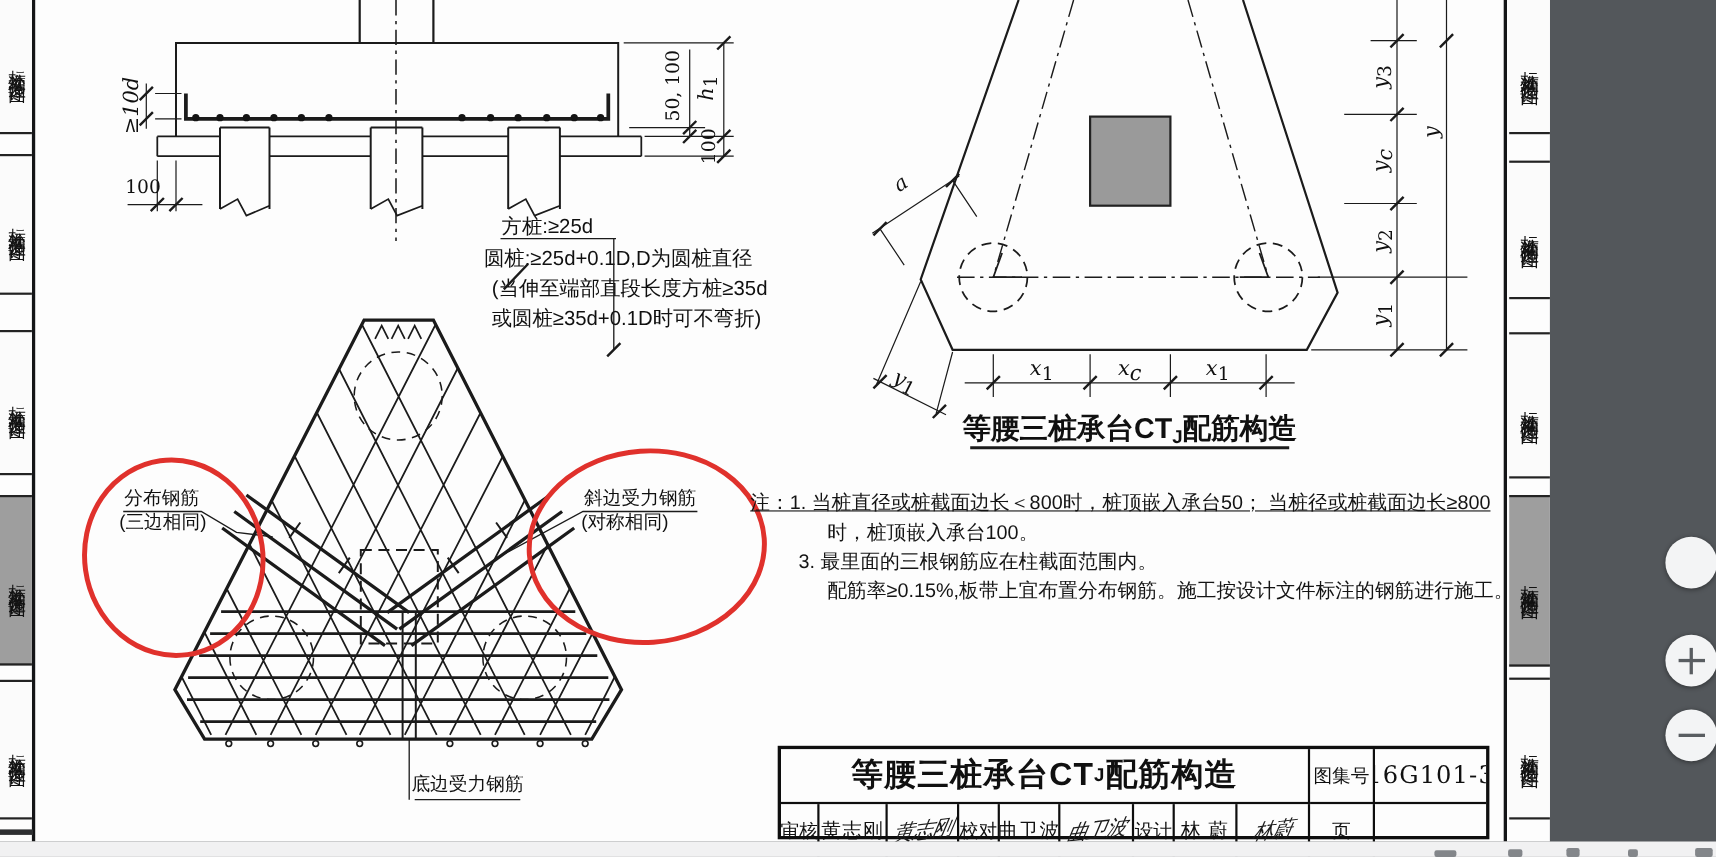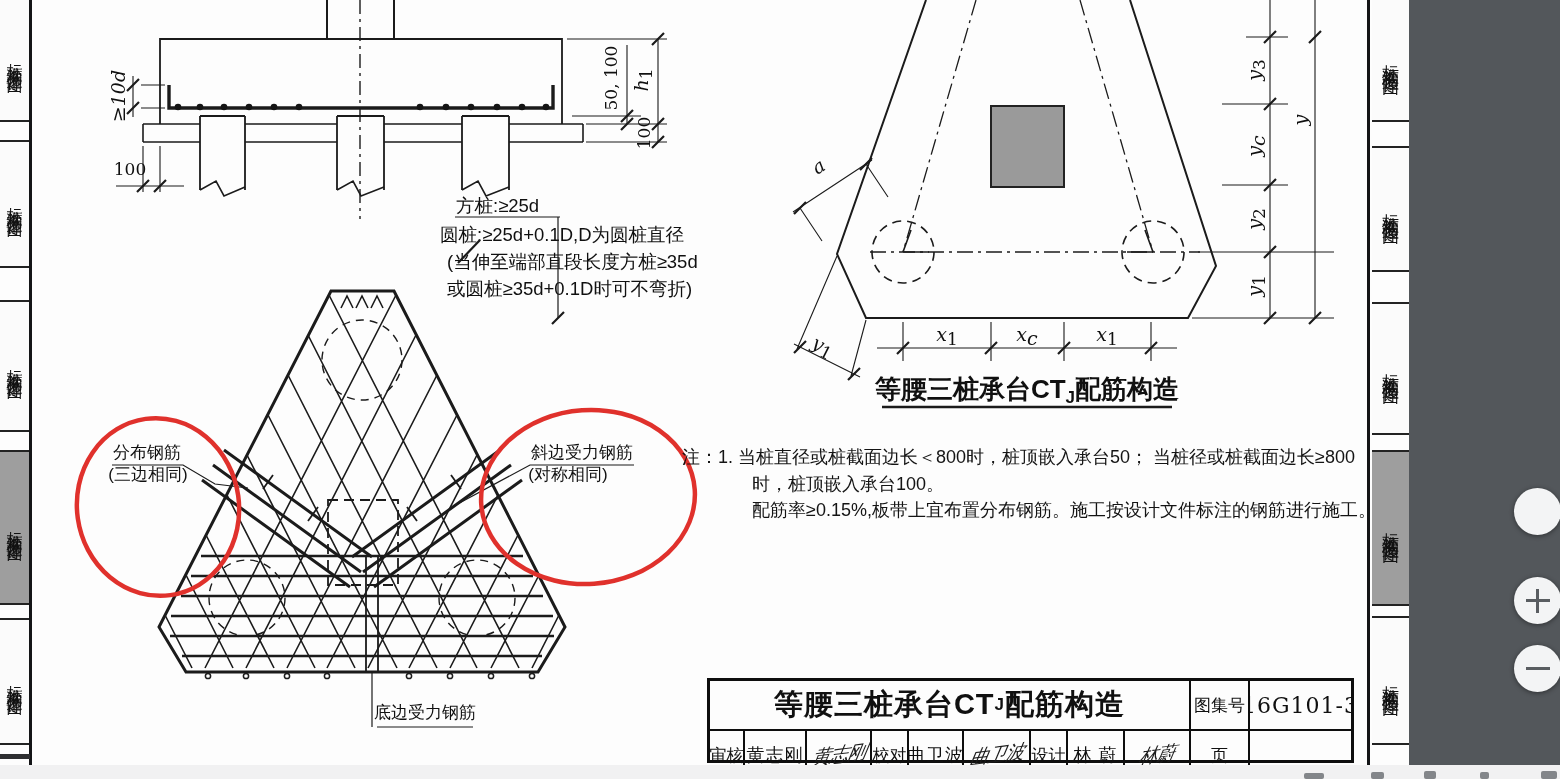--- a/index.html
+++ b/index.html
@@ -18,21 +18,21 @@
        border-top:2px solid #232323;border-bottom:2px solid #232323;
        background:#fbfbfb;}
   .tab span{writing-mode:vertical-rl;text-orientation:upright;
             font-size:16px;letter-spacing:3px;color:#111;line-height:1;}
   .ts-r .tab span{font-size:17px;}
   .tab.first{border-top:none;}
   .tab.active{background:#9e9e9e;}
   
   .notes{position:absolute;left:682px;top:444px;width:690px;color:#141414;}
   .note-line{height:26.5px;line-height:26.5px;font-size:18px;white-space:nowrap;}
-  .ind0{padding-left:0;} .ind1{padding-left:44px;} .ind2{padding-left:70px;}
+  .ind0{padding-left:0;text-decoration:underline;} .ind1{padding-left:44px;} .ind2{padding-left:70px;}
   
   .tblock{position:absolute;left:707px;top:678px;width:647px;height:85px;
           box-sizing:border-box;border:3px solid #0e0e0e;background:#fdfdfd;
           display:grid;grid-template-columns:35px 62px 65px 37px 55px 67px 37px 57px 66px 59px 1fr;
           grid-template-rows:50px 1fr;}
   .tb{border-right:2px solid #0e0e0e;border-bottom:2px solid #0e0e0e;
       display:flex;align-items:center;justify-content:center;color:#101010;
       overflow:hidden;white-space:nowrap;}
   .tb.lastcol{border-right:none;} .tb.lastrow{border-bottom:none;}
   .tb-title{grid-column:1/10;font-size:29px;font-weight:bold;letter-spacing:1px;}
@@ -240,20 +240,21 @@
         </g>
 
         <ellipse cx="158" cy="507" rx="81" ry="89" transform="rotate(-8 158 507)" fill="none" stroke="#e0312c" stroke-width="4.5"></ellipse>
         <ellipse cx="588" cy="497" rx="107" ry="87" transform="rotate(-4 588 497)" fill="none" stroke="#e0312c" stroke-width="4.5"></ellipse>
       </g>
     </svg>
 
     <div class="notes">
       <div class="note-line ind0">注：1. 当桩直径或桩截面边长＜800时，桩顶嵌入承台50； 当桩径或桩截面边长≥800</div>
       <div class="note-line ind2">时，桩顶嵌入承台100。</div>
+      <div class="note-line ind1">3. 最里面的三根钢筋应在柱截面范围内。</div>
       <div class="note-line ind2">配筋率≥0.15%,板带上宜布置分布钢筋。施工按设计文件标注的钢筋进行施工。</div>
     </div>
 
     <div class="tblock">
       <div class="tb tb-title">
           <span>等腰三桩承台CT</span>
           <sub>J</sub>
           <span> 配筋构造</span>
         </div>
       <div class="tb tb-label">图集号</div>

